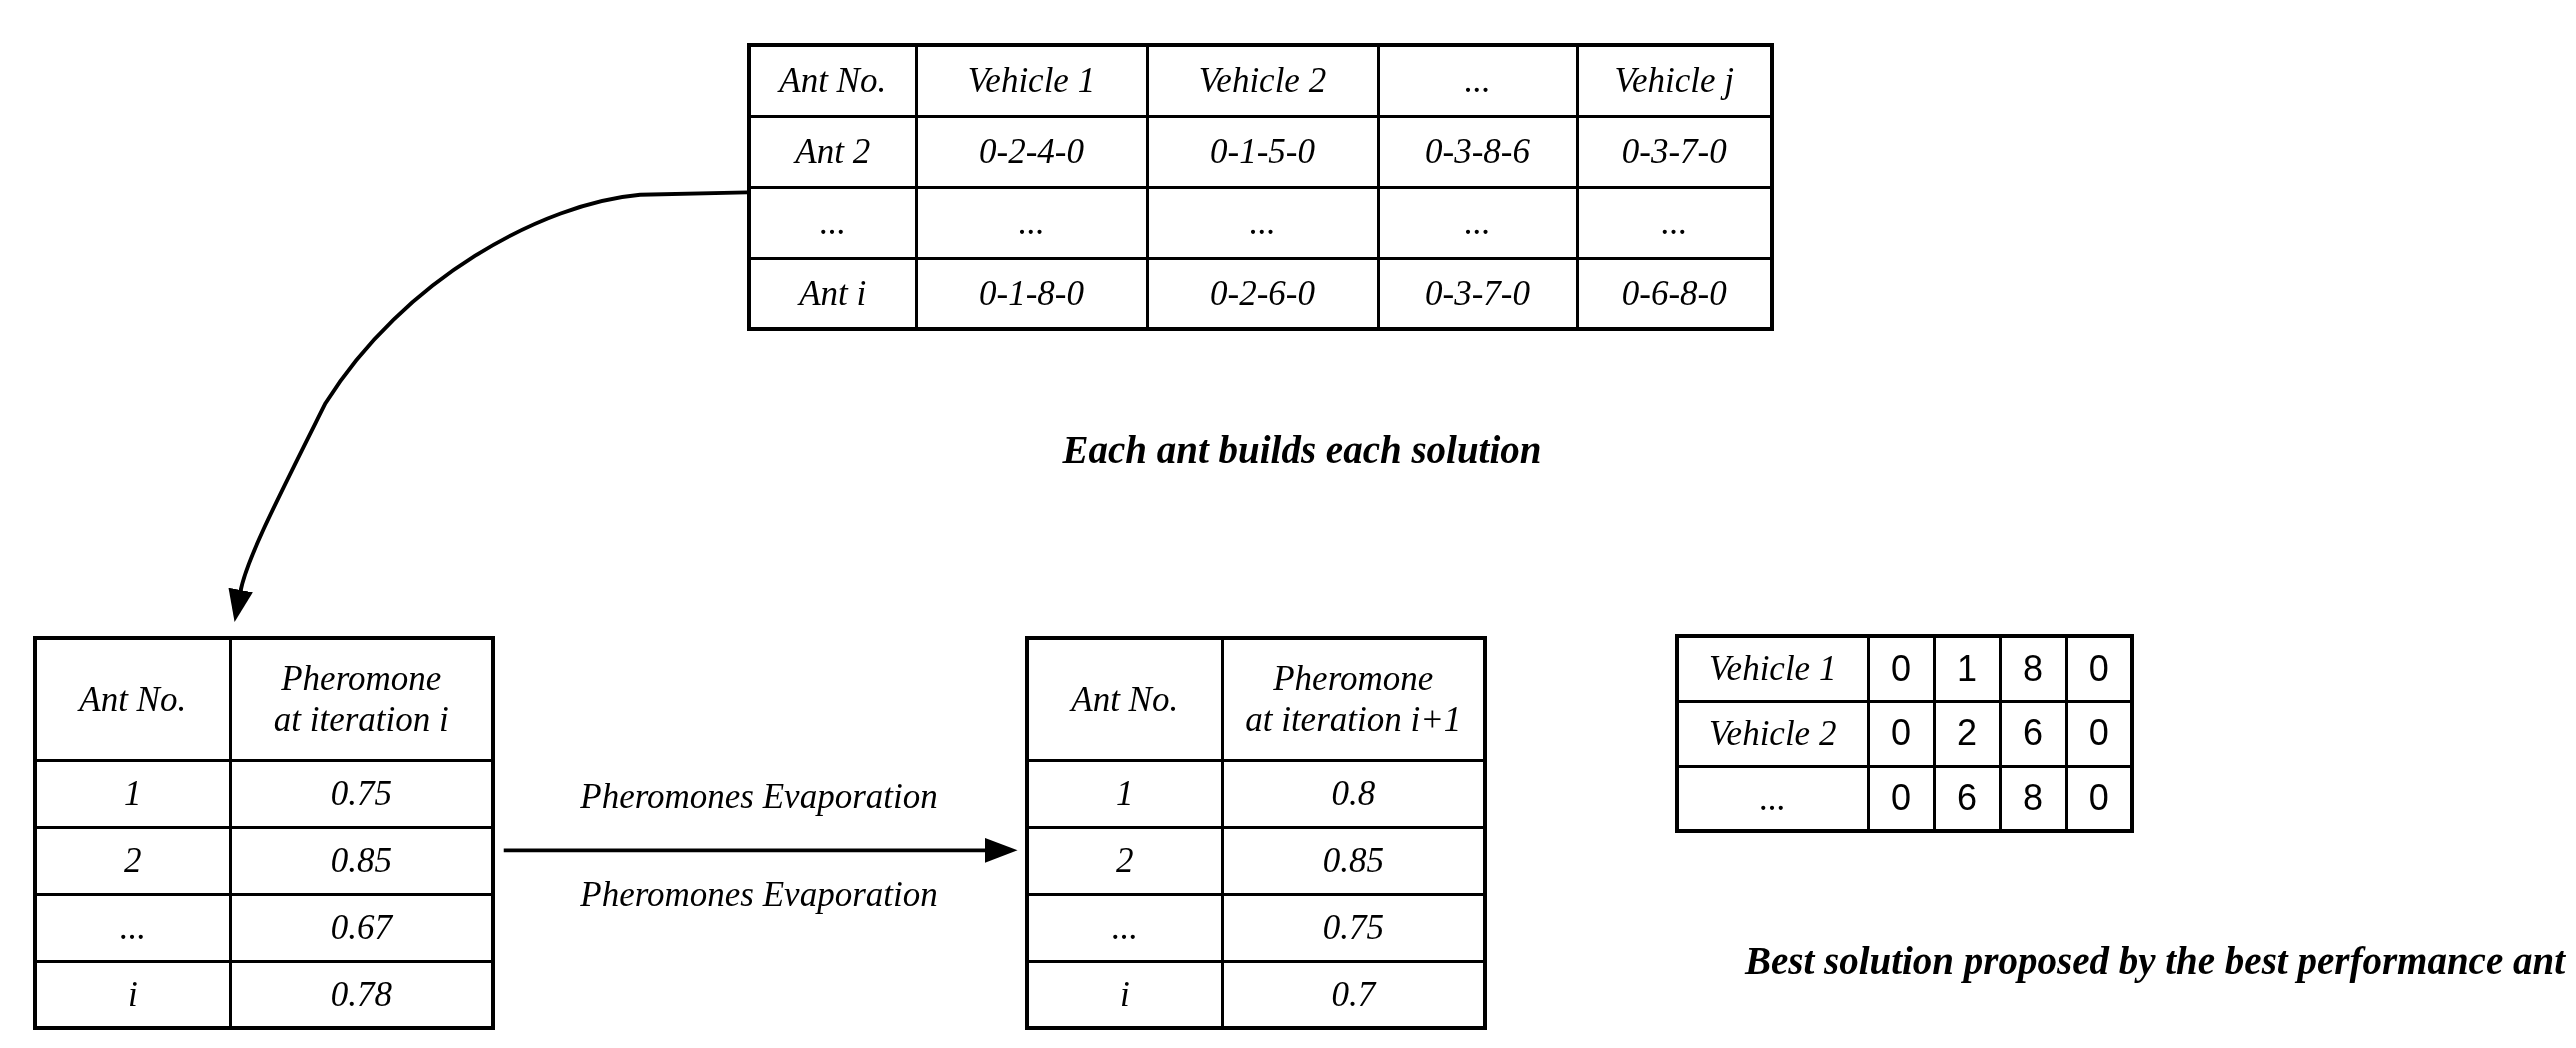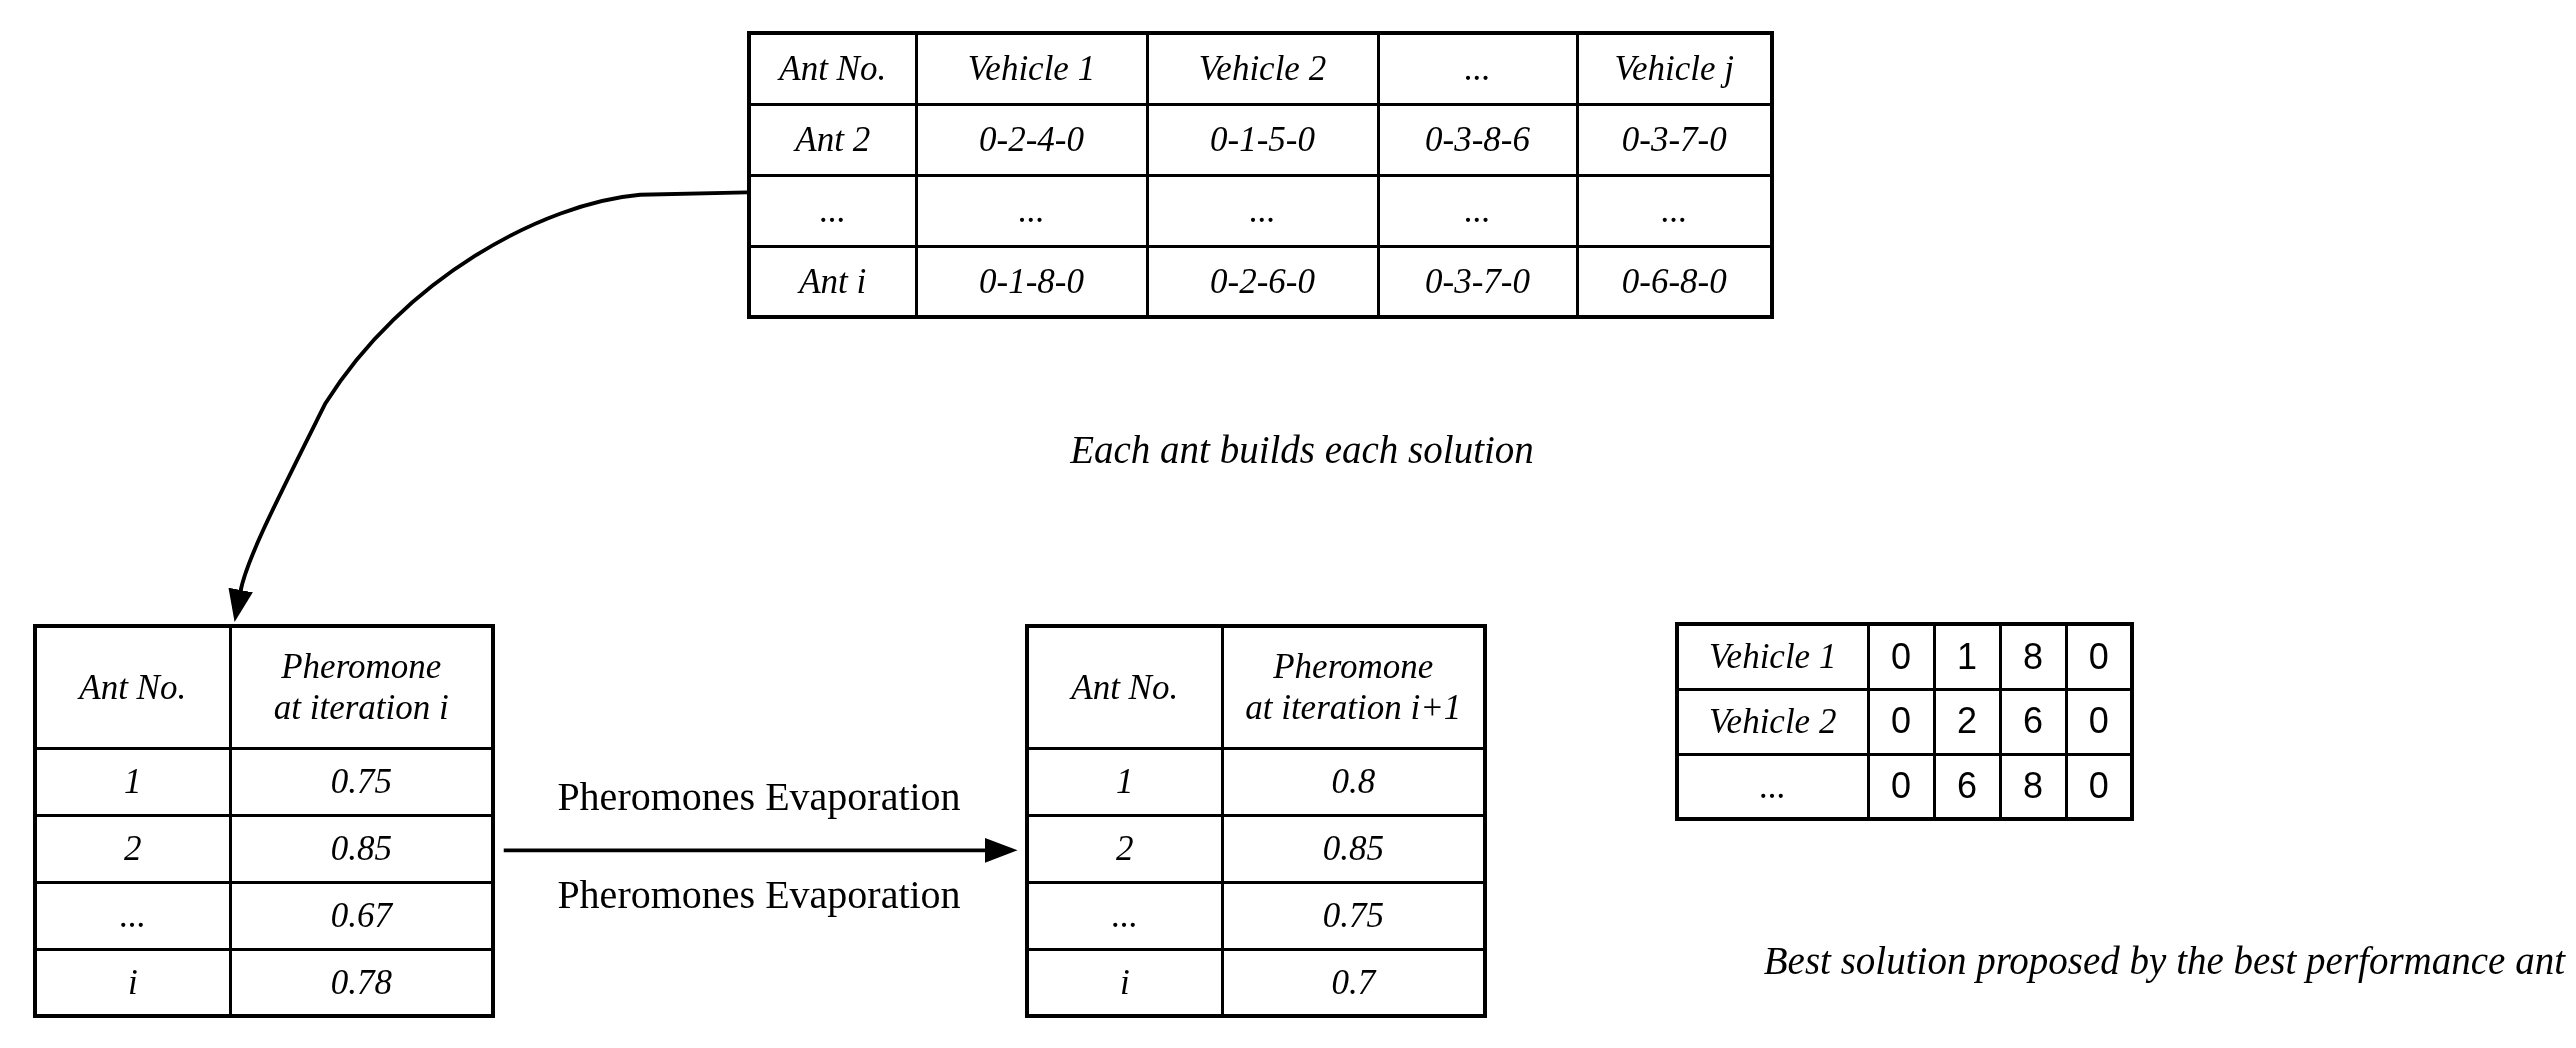--- a/index.html
+++ b/index.html
@@ -17,20 +17,21 @@
     overflow: hidden;
   }
 
   
   table.dtable {
     position: absolute;
     border-collapse: collapse;
     table-layout: fixed;
     border: 4.6px solid #000;
     background: #fff;
+    margin-top: 12px;
   }
   table.dtable td {
     border: 3.9px solid #000;
     text-align: center;
     vertical-align: middle;
     font-style: italic;
     font-size: 35px;
     line-height: 1.18;
     padding: 0;
     white-space: pre-line;
@@ -61,33 +62,34 @@
   #best-solution-table td.num {
     font-family: "Liberation Sans", sans-serif;
     font-style: normal;
     font-size: 36px;
   }
 
   .caption {
     position: absolute;
     text-align: center;
     font-style: italic;
-    font-weight: normal;
+    font-weight: bold;
     font-size: 39px;
     line-height: 1.15;
   }
   #solutions-caption { left: 969px; top: 428px; width: 666px; }
   #best-solution-caption { left: 1581px; top: 939px; width: 984px; text-align: right; }
 
   .evap-label {
     position: absolute;
     left: 480px;
     width: 558px;
     text-align: center;
-    font-size: 40px;
+    font-style: italic;
+    font-size: 35px;
     line-height: 48px;
   }
   #evaporation-label-top    { top: 773px; }
   #evaporation-label-bottom { top: 871px; }
 
   #arrow-layer {
     position: absolute;
     left: 0; top: 0;
     width: 2576px;
     height: 1049px;

